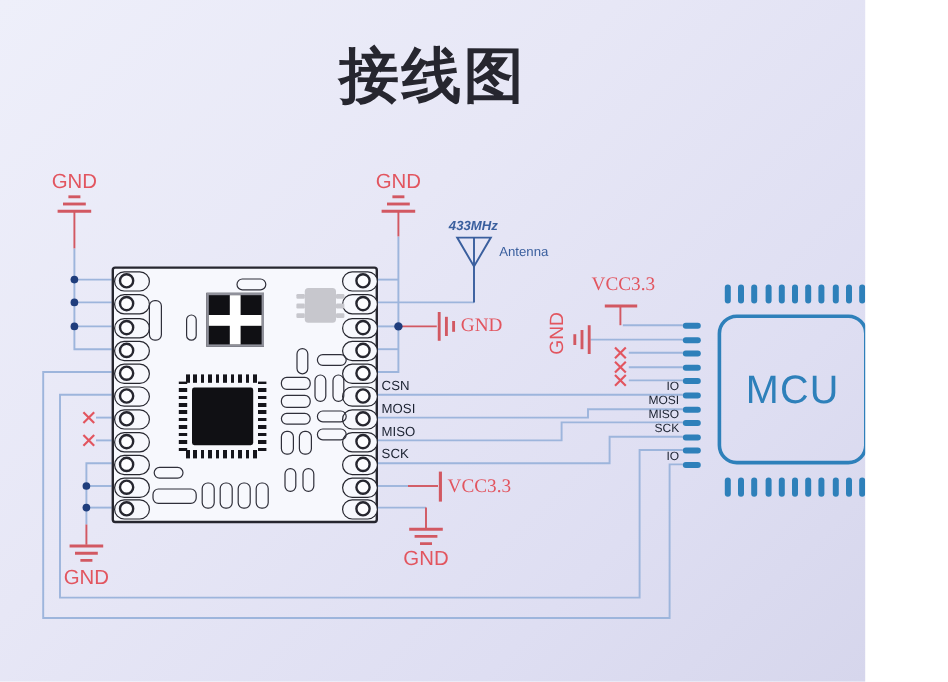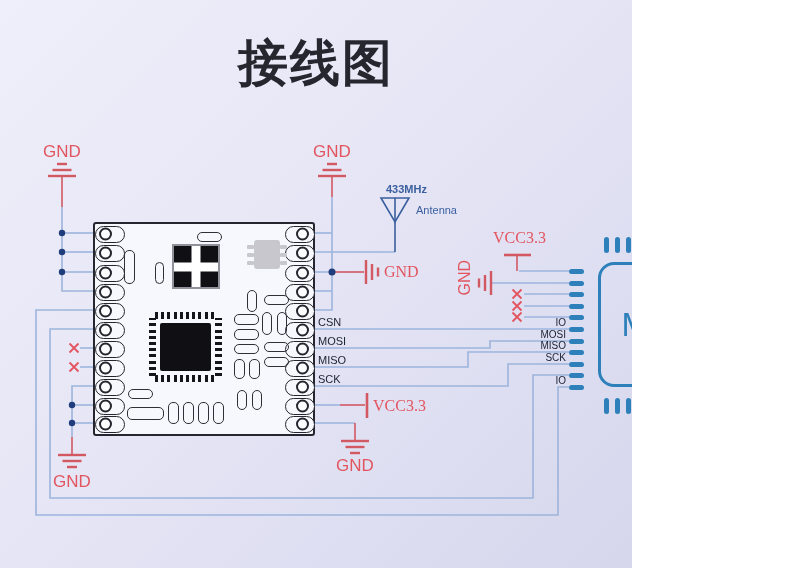--- a/index.html
+++ b/index.html
@@ -1,16 +1,16 @@
 <!DOCTYPE html>
 <html><head>
 <meta charset="utf-8">
 <style>
   html,body{margin:0;padding:0;}
-  .stage{position:relative;width:632px;height:568px;overflow:hidden;
+  .stage{position:relative;width:721px;height:568px;overflow:hidden;
     background:linear-gradient(135deg,#eeeffa 0%,#e7e7f6 40%,#dedef2 75%,#d6d6ec 100%);
     font-family:"Liberation Sans",sans-serif;}
   .abs{position:absolute;}
   .title{left:0;right:0;top:30px;text-align:center;font-size:50px;font-weight:700;color:#26262f;letter-spacing:2px;}
   .lbl-red{color:#e2555f;font-size:17px;font-weight:400;white-space:nowrap;}
   .lbl-red-sm{color:#e2555f;font-size:16px;white-space:nowrap;font-family:Liberation Serif, serif;}
   .lbl-blue{color:#3a5f9e;font-size:11px;white-space:nowrap;}
   .lbl-pin{color:#1a2130;font-size:11px;white-space:nowrap;text-align:center;}
   .lbl-mcupin{color:#1a2130;font-size:10px;width:50px;text-align:right;white-space:nowrap;}
   .gnd-rot{writing-mode:vertical-rl;transform:rotate(180deg);font-size:16px;color:#e2555f;}
@@ -284,21 +284,21 @@
       <div class="abs mcu-pin" style="left: 694px; top: 237px; width: 5px; height: 16px;"></div>
       <div class="abs mcu-pin" style="left: 694px; top: 398px; width: 5px; height: 16px;"></div>
       <div class="abs mcu-pin" style="left: 705px; top: 237px; width: 5px; height: 16px;"></div>
       <div class="abs mcu-pin" style="left: 705px; top: 398px; width: 5px; height: 16px;"></div>
       <div class="abs mcu-pin" style="left: 716px; top: 237px; width: 5px; height: 16px;"></div>
       <div class="abs mcu-pin" style="left: 716px; top: 398px; width: 5px; height: 16px;"></div>
     </div>
 
   <div class="abs lbl-red" style="left:38px;top:142px;width:48px;text-align:center;">GND</div>
   <div class="abs lbl-red" style="left:308px;top:142px;width:48px;text-align:center;">GND</div>
-  <div class="abs lbl-blue" style="left:386px;top:183px;font-weight:700;">433MHz</div>
+  <div class="abs lbl-blue" style="left:374px;top:183px;font-weight:700;font-style:italic;">433MHz</div>
   <div class="abs lbl-blue" style="left:416px;top:204px;">Antenna</div>
   <div class="abs lbl-red-sm" style="left:384px;top:263px;">GND</div>
   <div class="abs lbl-red-sm" style="left:493px;top:229px;">VCC3.3</div>
   <div class="abs gnd-rot" style="left:456px;top:260px;">GND</div>
   <div class="abs lbl-pin" style="left:318px;top:316px;">CSN</div>
   <div class="abs lbl-pin" style="left:318px;top:335px;">MOSI</div>
   <div class="abs lbl-pin" style="left:318px;top:354px;">MISO</div>
   <div class="abs lbl-pin" style="left:318px;top:373px;">SCK</div>
   <div class="abs lbl-red-sm" style="left:373px;top:397px;">VCC3.3</div>
   <div class="abs lbl-red" style="left:331px;top:456px;width:48px;text-align:center;">GND</div>

